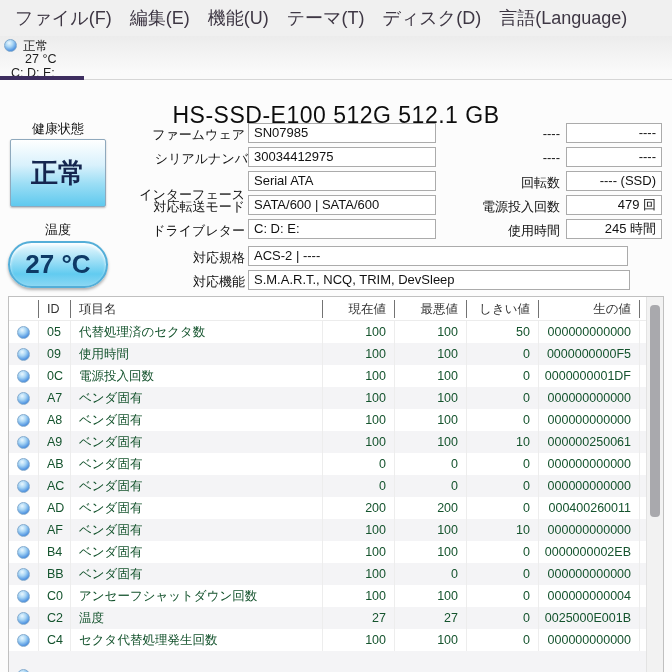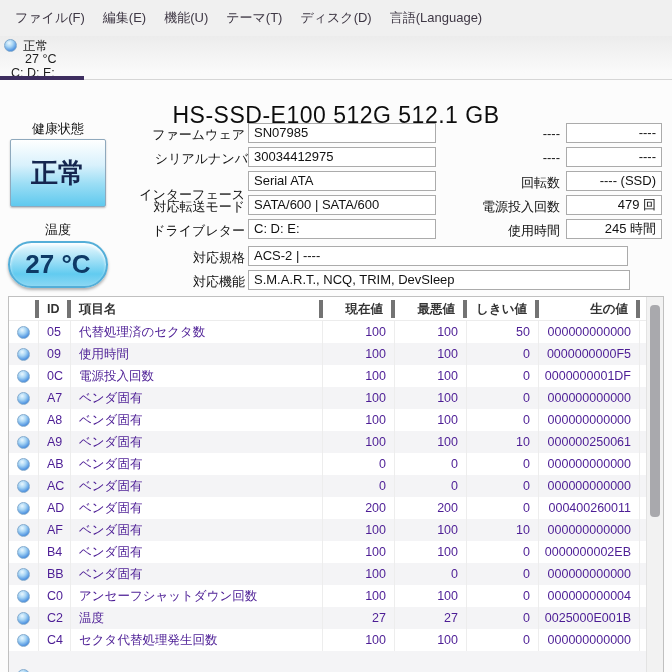--- a/index.html
+++ b/index.html
@@ -2,21 +2,21 @@
 <html><head>
 <meta charset="utf-8">
 <style>
   * { margin:0; padding:0; box-sizing:border-box; }
   html,body { width:672px; height:672px; overflow:hidden; }
   body { font-family:"Liberation Sans","DejaVu Sans",sans-serif; background:#fcfcfc; position:relative; }
 
   
   .menubar { position:absolute; top:0; left:0; width:672px; height:36px;
              background:#f0f0f0; display:flex; align-items:center; padding-left:6px; }
-  .menu-item { font-size:13px; color:#3e3744; padding:4px 9px; cursor:default; }
+  .menu-item { font-size:18px; color:#3e3744; padding:4px 9px; cursor:default; }
 
   
   .tabbar { position:absolute; top:36px; left:0; width:672px; height:44px;
             background:linear-gradient(180deg,#ececec 0%,#fafafa 85%);
             border-bottom:1px solid #d6d6d6; }
   .disk-tab { position:absolute; left:0; top:0; width:84px; height:43px; }
   .tab-orb { position:absolute; left:4px; top:3px; width:13px; height:13px; border-radius:50%;
              background:radial-gradient(circle at 38% 28%, #eaf7ff 0%, #a9d6f5 35%, #5497e2 72%, #2f6bc4 100%);
              border:1px solid #7fa8cc; }
   .tab-line1 { position:absolute; left:23px; top:2px;  font-size:12.5px; color:#1d1d1d; }
@@ -47,22 +47,22 @@
   .f-label { position:absolute; font-size:13px; color:#111; text-align:right; white-space:nowrap; }
   .f-box   { position:absolute; height:20px; background:#fff; border:1px solid #ababab;
              font-size:13px; color:#111; line-height:18px; padding:0 5px; white-space:nowrap; overflow:hidden; }
   .f-box.right { text-align:right; }
 
   
   .smart { position:absolute; left:8px; top:296px; width:656px; height:380px;
            background:#fff; border:1px solid #c0c0c0; overflow:hidden; }
   .thead { display:flex; height:24px; align-items:center; font-size:12.5px; color:#333;
            border-bottom:1px solid #ececec; }
-  .hcell { border-right:4px solid #737373; height:18px; line-height:18px;font-weight:bold; }
-  .trow  { display:flex; height:22px; align-items:center; font-size:12.5px; color:#4c1d95; }
+  .hcell { border-right:1px solid #737373; height:18px; line-height:18px; }
+  .trow  { display:flex; height:22px; align-items:center; font-size:12.5px; color:#14532d; }
   .trow.alt { background:#f4f4f6; }
   .tcell { border-right:1px solid #ededed; height:22px; line-height:22px; overflow:hidden; white-space:nowrap; }
   .c-icon  { width:30px; display:flex; align-items:center; justify-content:center; border-right:1px solid #ededed; height:22px; }
   .h-icon  { width:30px; }
   .c-id    { width:32px; padding-left:8px; }
   .c-name  { width:252px; padding-left:8px; }
   .c-num   { width:72px; text-align:right; padding-right:8px; }
   .c-raw   { width:101px; text-align:right; padding-right:8px; }
   .row-orb { width:13px; height:13px; border-radius:50%;
              background:radial-gradient(circle at 38% 28%, #eaf7ff 0%, #a9d6f5 35%, #5497e2 72%, #2f6bc4 100%);

